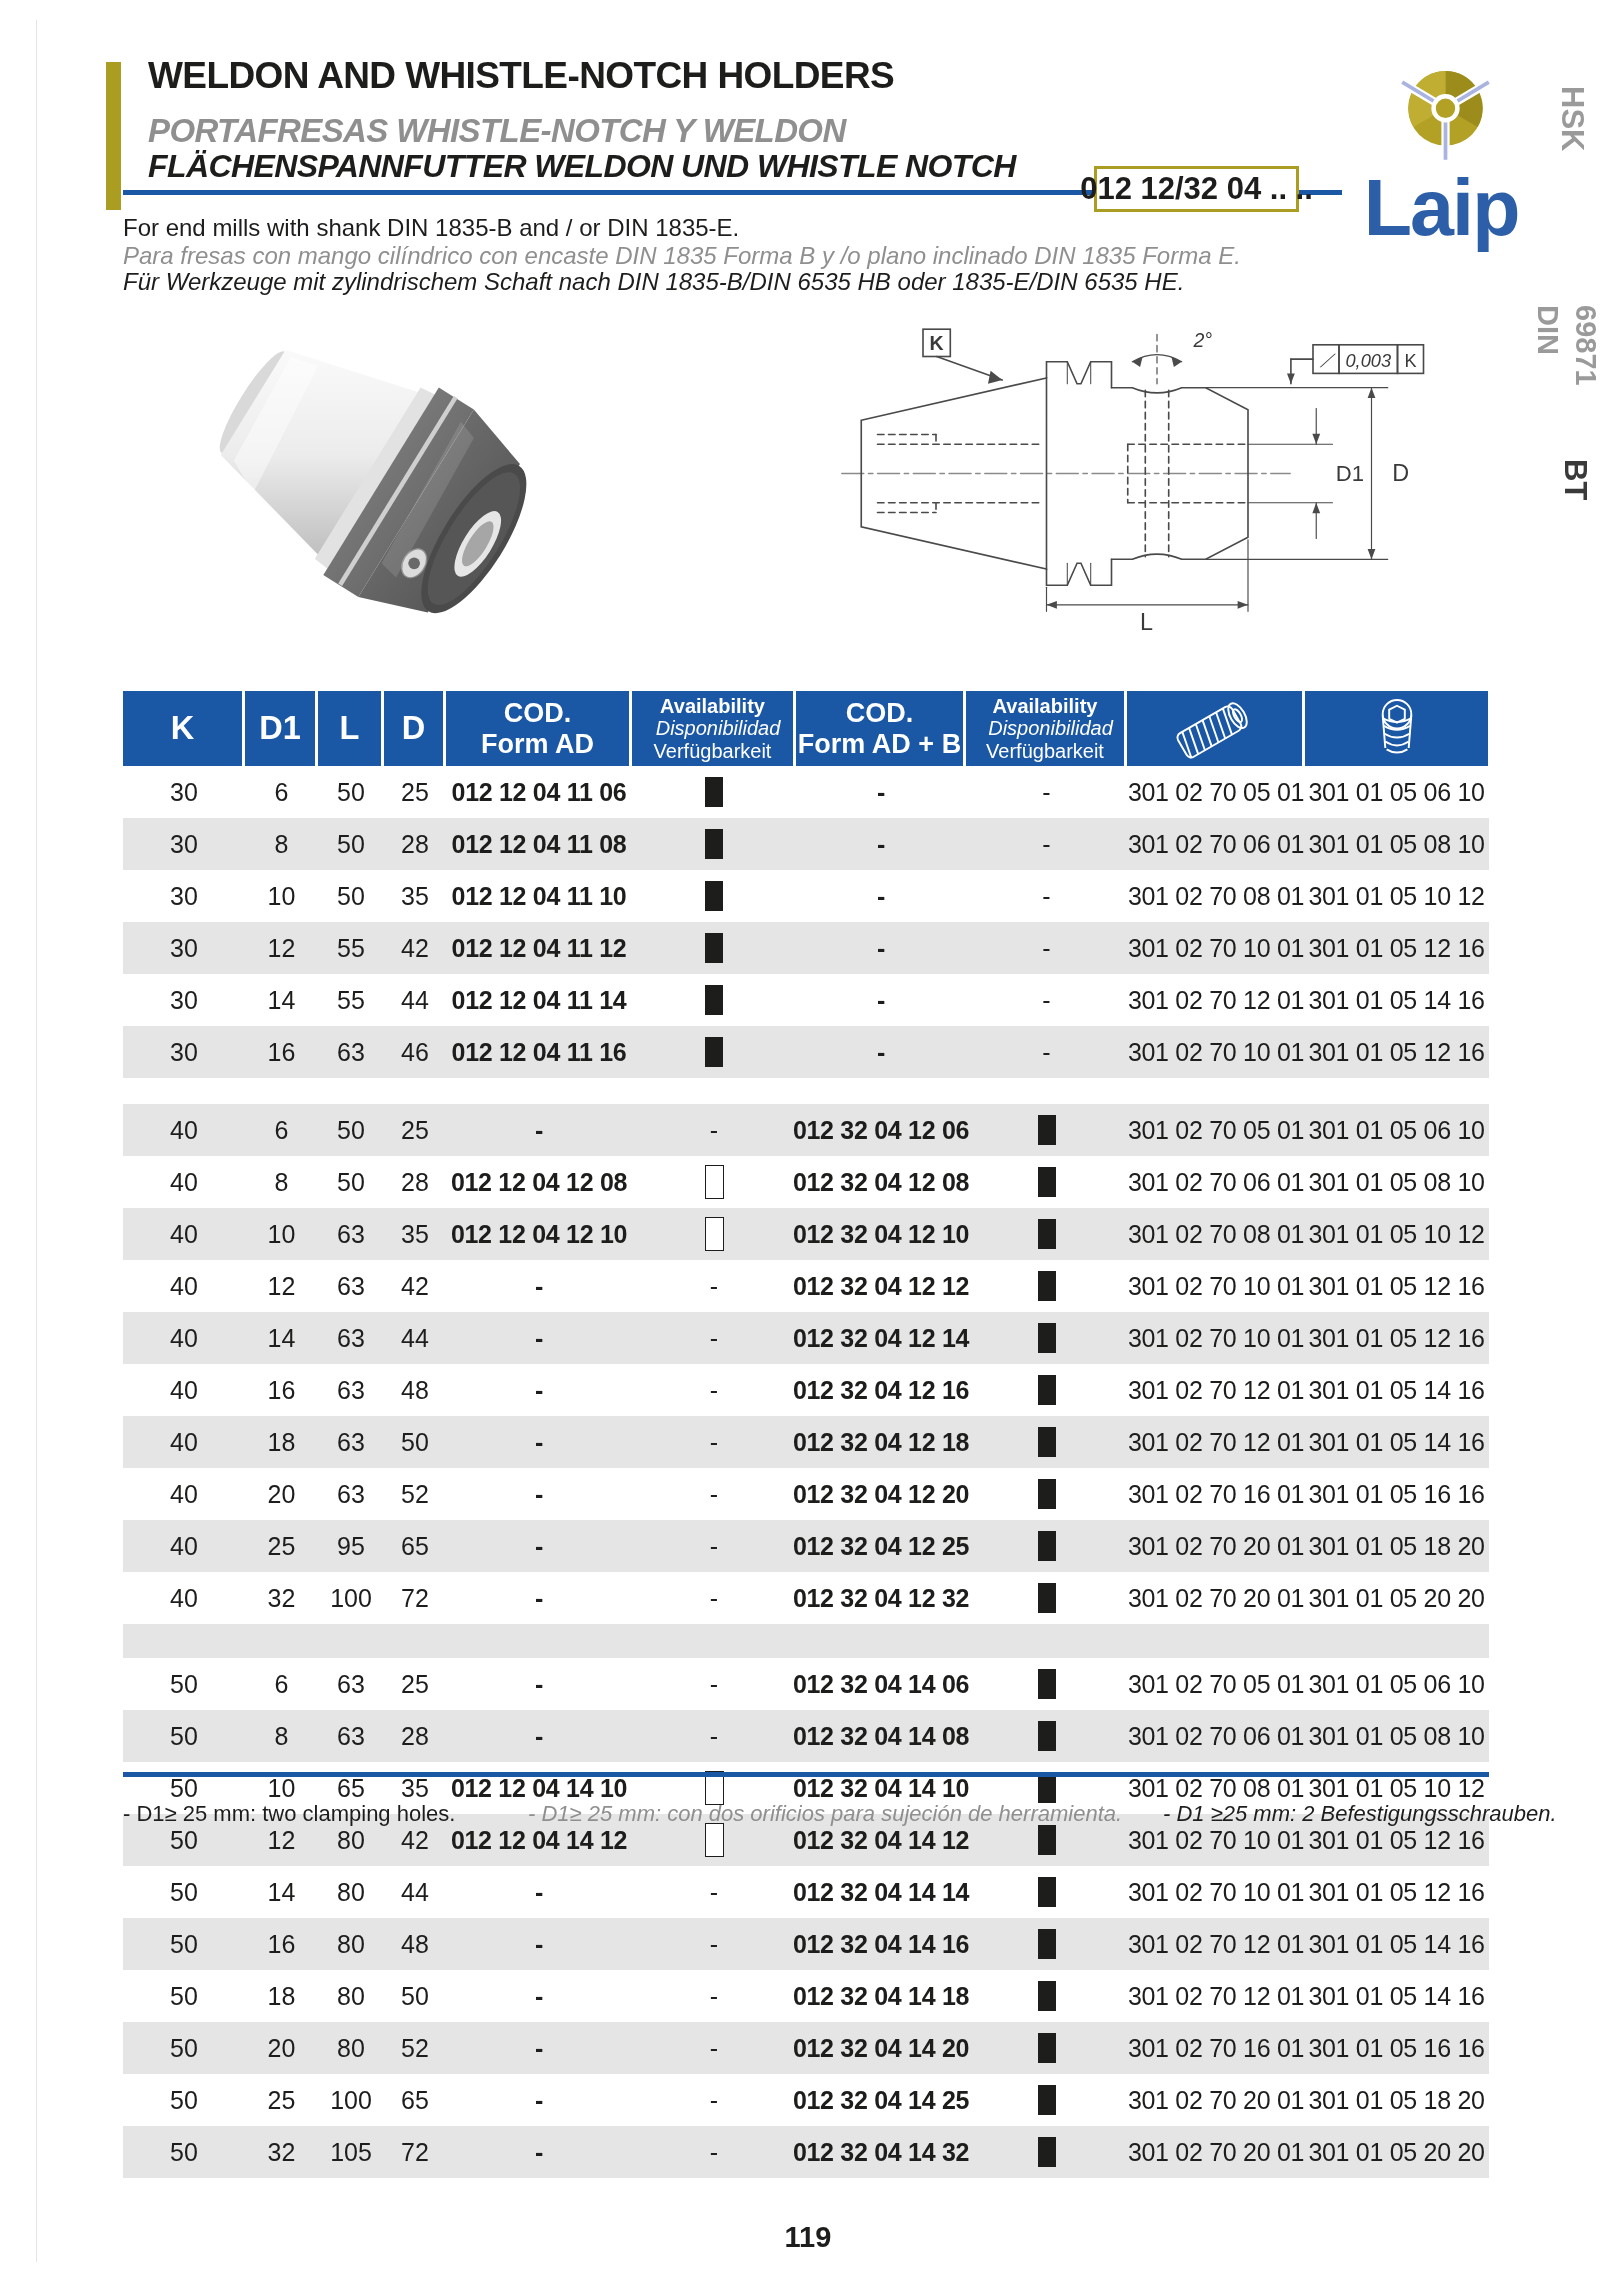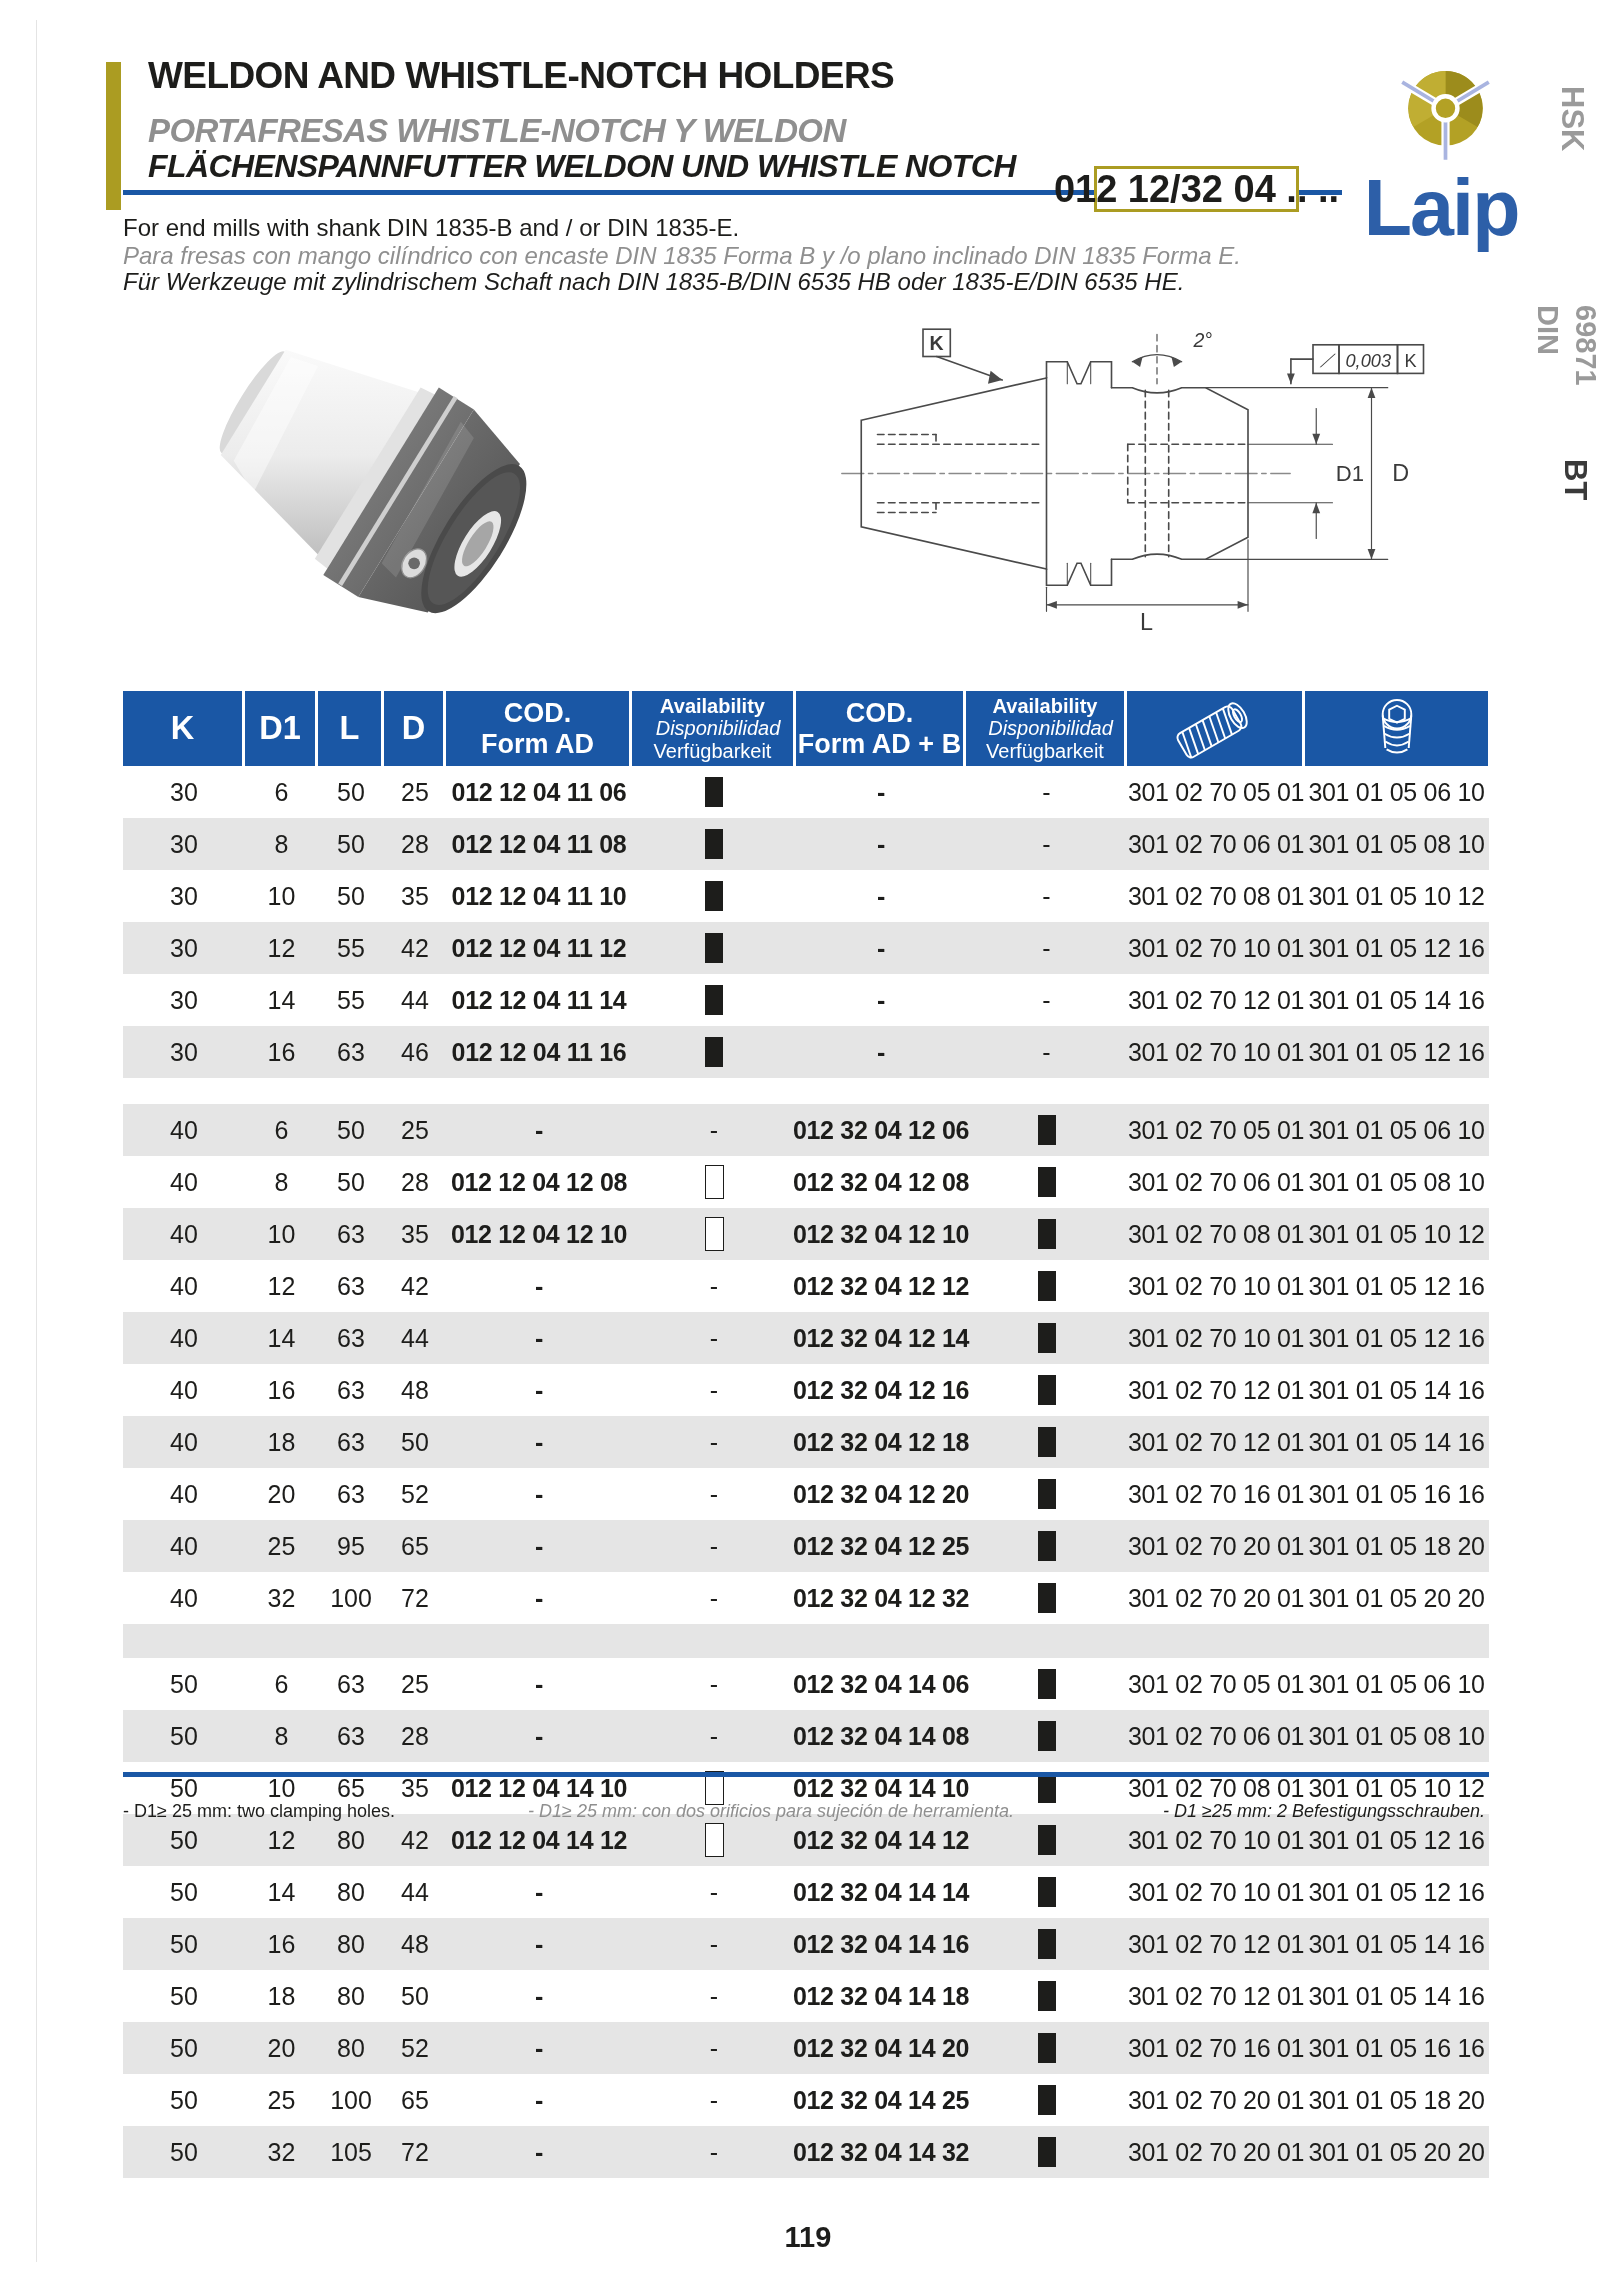--- a/index.html
+++ b/index.html
@@ -14,21 +14,21 @@
   
   .goldbar{left:106px;top:62px;width:15px;height:148px;background:#ab9c22;}
   .title-en{left:148px;top:55px;font-size:37px;font-weight:bold;letter-spacing:-0.6px;color:#1d1d1b;white-space:nowrap;}
   .title-es{left:148px;top:112px;font-size:33px;font-weight:bold;font-style:italic;letter-spacing:-0.6px;color:#8f8f8f;white-space:nowrap;}
   .title-de{left:148px;top:148px;font-size:32px;font-weight:bold;font-style:italic;letter-spacing:-0.6px;color:#1d1d1b;white-space:nowrap;}
   .rule-main{left:123px;top:190px;width:971px;height:4.5px;background:#1a57a5;}
   .rule-right{left:1293px;top:190px;width:49px;height:4.5px;background:#1a57a5;}
   .codebox{
     left:1094px;top:166px;width:199px;height:40px;background:#fff;border:3.2px solid #ab9c22;
     display:flex;align-items:center;justify-content:center;
-    font-size:38px;font-weight:bold;color:#1d1d1b;white-space:nowrap;
+    font-size:31px;font-weight:bold;color:#1d1d1b;white-space:nowrap;
   }
   .intro1{left:123px;top:214px;font-size:24px;color:#1d1d1b;white-space:nowrap;}
   .intro2{left:123px;top:242px;font-size:24px;font-style:italic;color:#8f8f8f;white-space:nowrap;}
   .intro3{left:123px;top:268px;font-size:24px;font-style:italic;color:#1d1d1b;white-space:nowrap;}
 
   
   .logo{left:1352px;top:65px;width:169px;height:188px;}
   .logo .word{position:absolute;left:11.7px;top:97px;font-size:79px;font-weight:bold;color:#2d5fa8;letter-spacing:-1.9px;}
   .logo svg{position:absolute;left:45px;top:0;}
 
@@ -63,21 +63,21 @@
     font-size:25px;color:#1d1d1b;white-space:nowrap;
   }
   .cell.bold{font-weight:bold;letter-spacing:-0.3px;}
   .cell.code{letter-spacing:-0.3px;}
   .sq{display:inline-block;}
   .sq.filled{width:18px;height:30px;background:#1d1d1b;}
   .sq.empty{width:17px;height:32.5px;background:#fff;border:1.9px solid #1d1d1b;}
   .rule-bottom{left:123px;top:1772px;width:1366px;height:4.5px;background:#1a57a5;}
 
   
-  .fn{top:1801px;font-size:18px;white-space:nowrap;}
+  .fn{top:1801px;font-size:22px;white-space:nowrap;}
   .fn1{left:123px;color:#1d1d1b;}
   .fn2{left:528px;color:#8f8f8f;font-style:italic;}
   .fn3{left:1163px;color:#1d1d1b;font-style:italic;}
 
   .pagenum{left:0;right:0;top:2221px;text-align:center;font-size:29px;font-weight:bold;color:#1d1d1b;}
 
   
   .photo{left:136px;top:305px;}
   .drawing{left:832px;top:311px;}
   text{font-family:"Liberation Sans",sans-serif;}

